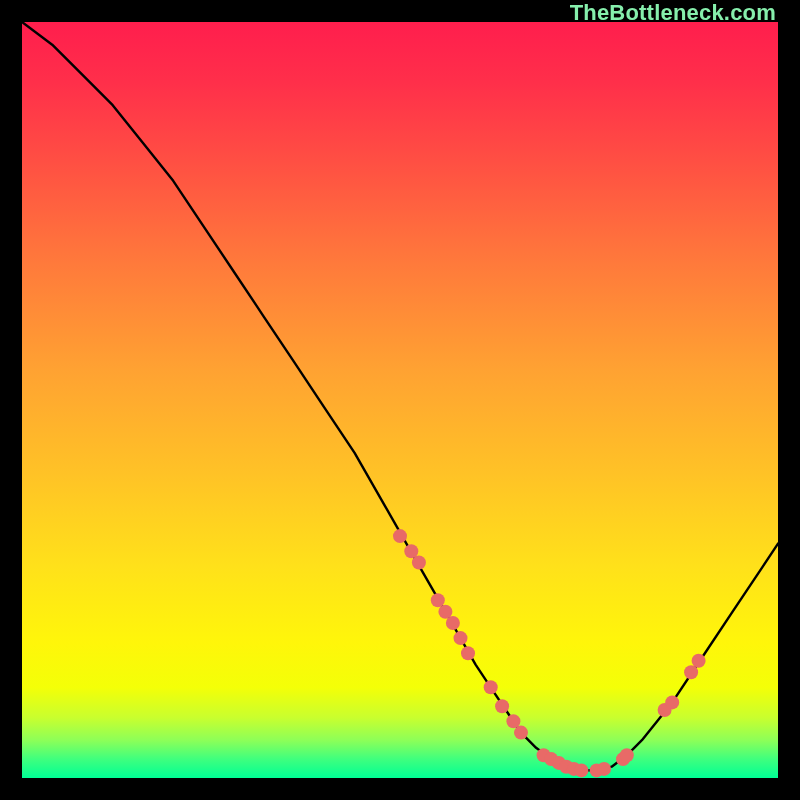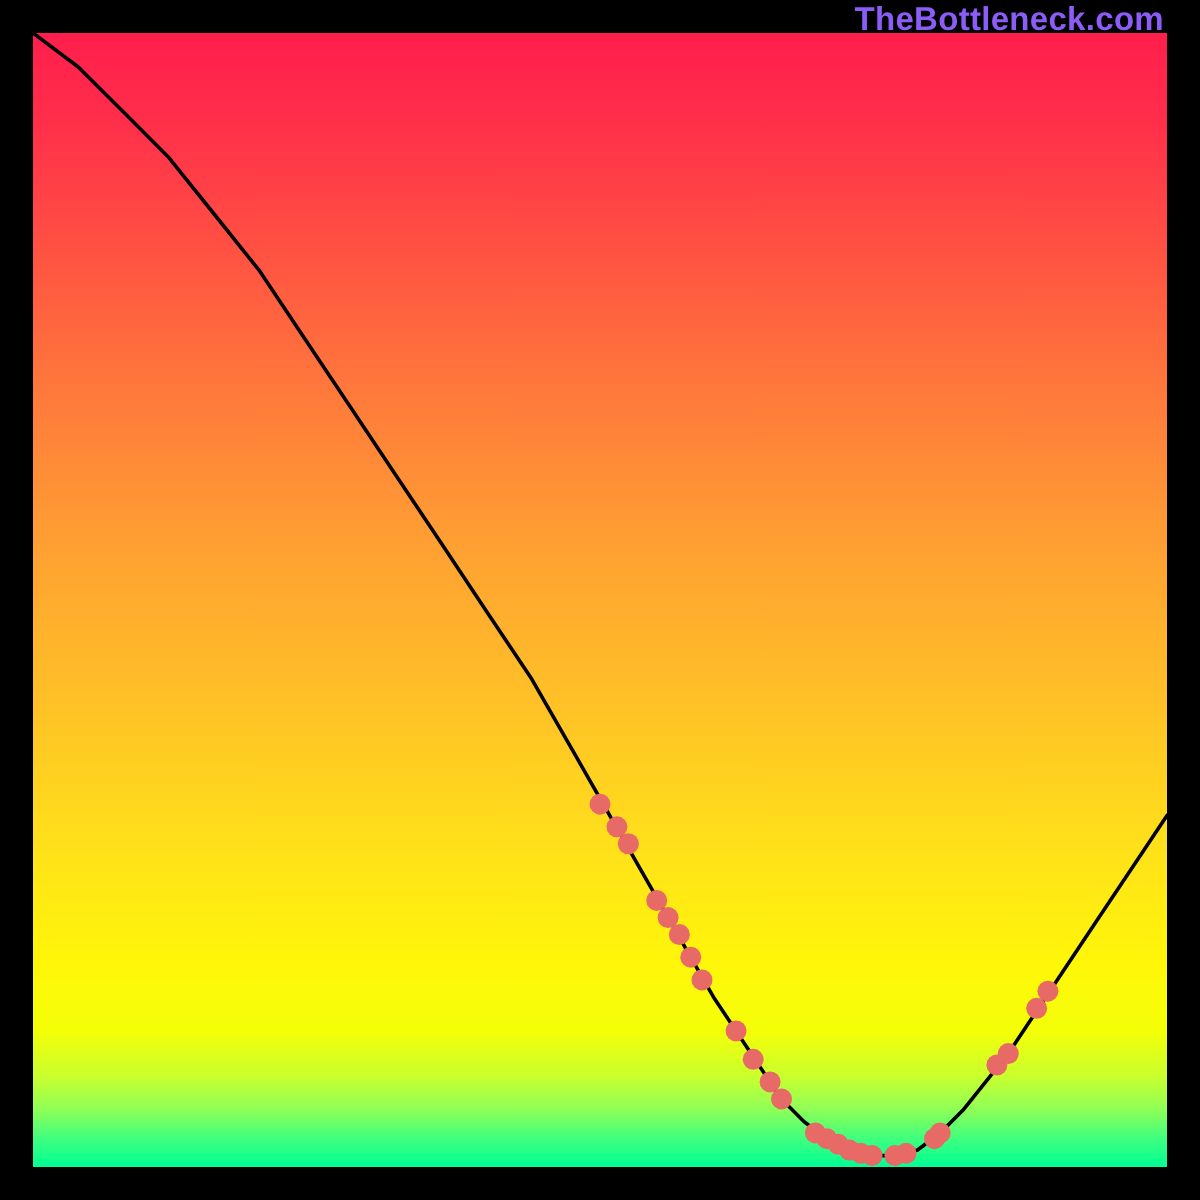--- a/index.html
+++ b/index.html
@@ -30,21 +30,21 @@
       #c9ff2e 92%,
       #8dff58 95%,
       #3fff7e 97.5%,
       #00ff95 100%
     );
   }
   .watermark {
     position: absolute;
     top: 0px;
     right: 24px;
-    color: #8b5cf6;
+    color: #86efac;
     font-size: 22px;
     font-weight: 600;
     letter-spacing: 0.2px;
   }
   svg {
     position: absolute;
     left: 0;
     top: 0;
   }
 </style>

